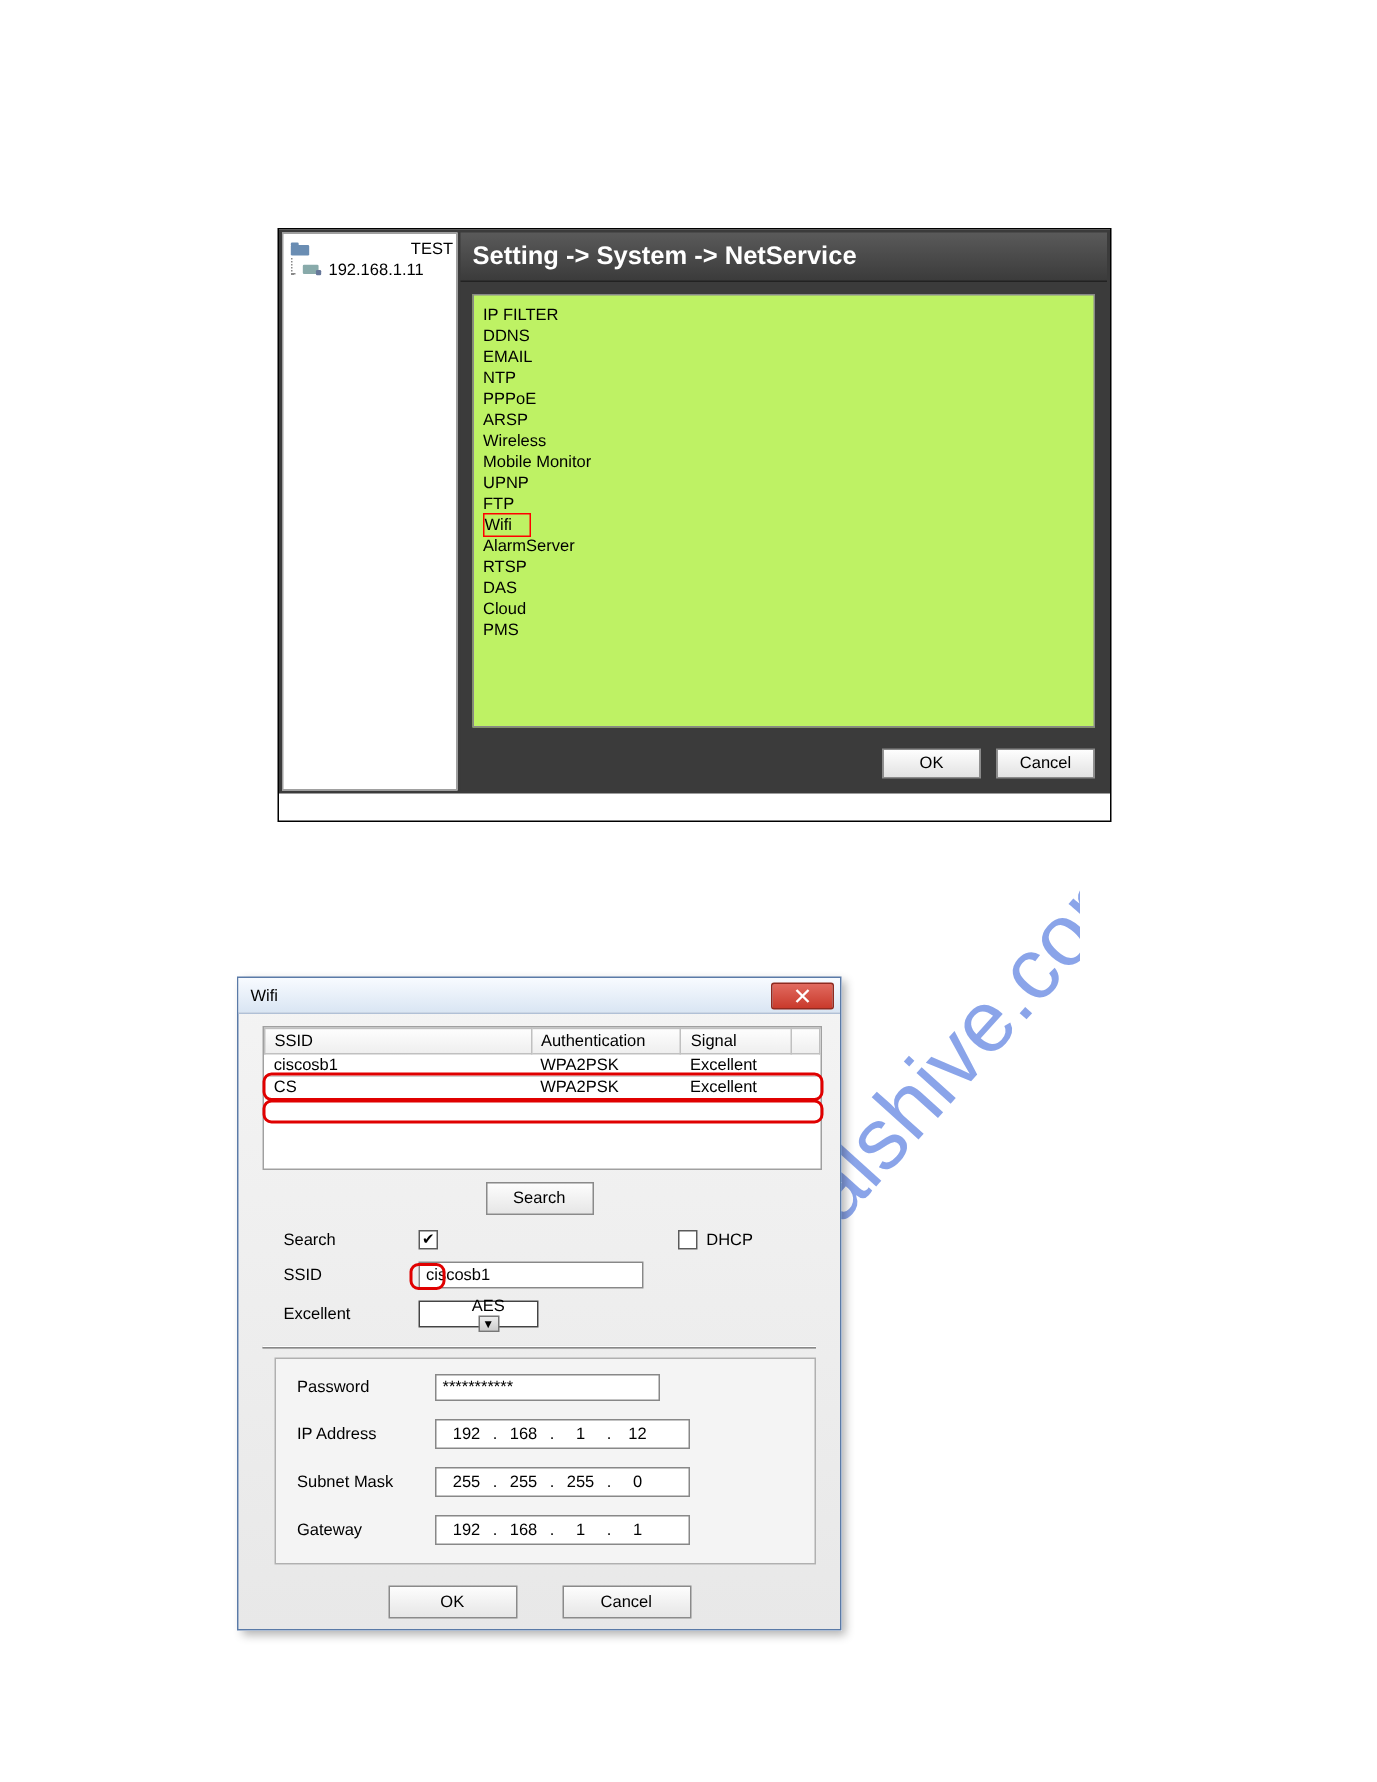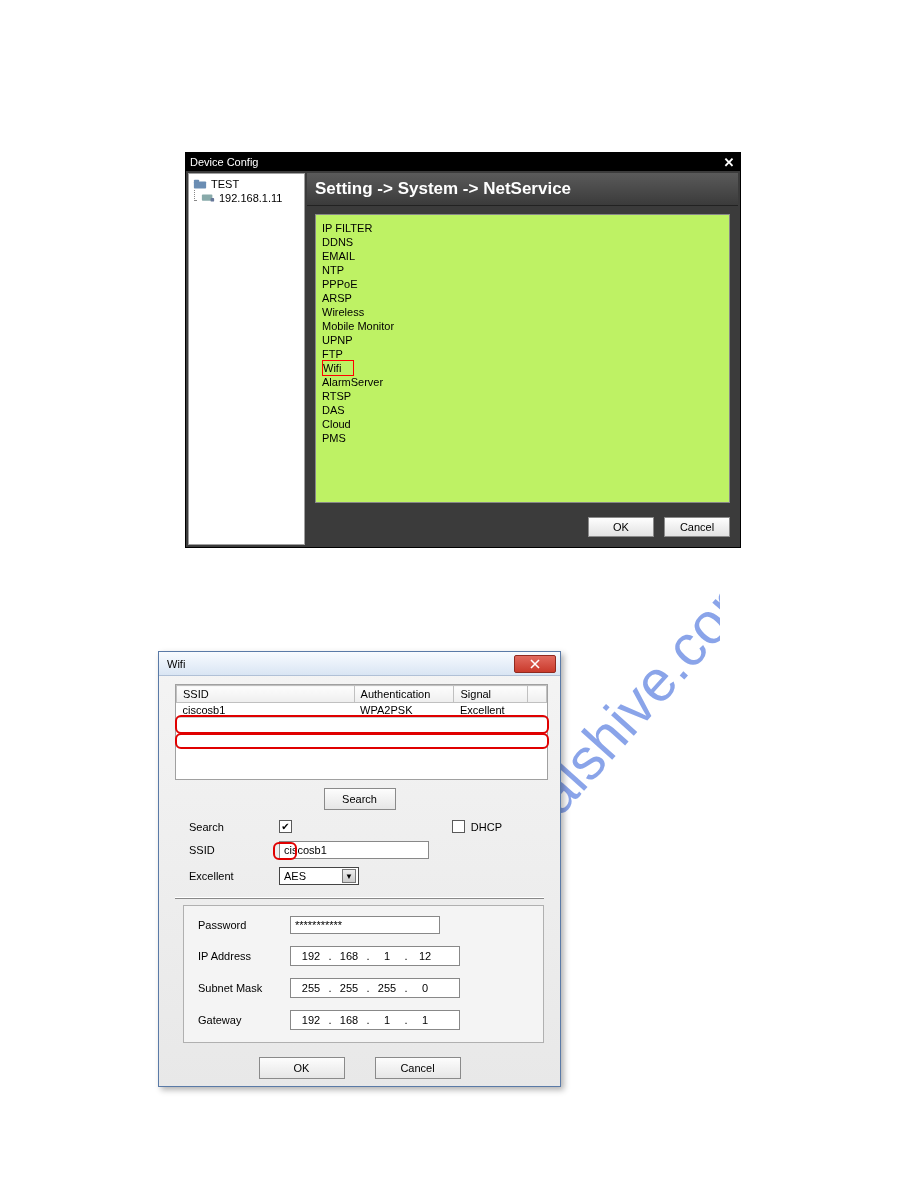--- a/index.html
+++ b/index.html
@@ -56,20 +56,21 @@
     width: 117px;
     background: #fff;
     border: 1px solid #a0a0a0;
     padding: 4px 2px;
   }
   .tree-root {
     display: flex;
     align-items: center;
     gap: 4px;
     padding-left: 2px;
+    justify-content: space-between;
   }
   .tree-child {
     display: flex;
     align-items: center;
     gap: 4px;
     padding-left: 10px;
     margin-top: 2px;
     position: relative;
   }
   .tree-child::before {
@@ -253,23 +254,24 @@
     display: flex;
     align-items: center;
   }
   .sel {
     width: 80px;
     height: 18px;
     border: 1px solid #444;
     background: #fff;
     display: flex;
     align-items: center;
-    justify-content: space-between;
-    padding: 0 2px 0 4px;
-    font-size: 11px;
+    justify-content: center;
+    padding: 0 2px 0 15px;
+    font-size: 11px;
+    flex-direction: column;
   }
   .sel .arrow {
     width: 14px; height: 14px;
     background: linear-gradient(#eee,#ccc);
     border: 1px solid #777;
     display: flex; align-items: center; justify-content: center;
     font-size: 8px;
   }
   .dhcp-cell { display: flex; align-items: center; gap: 6px; }
 
@@ -332,24 +334,20 @@
 </style>
 </head>
 <body>
 <div class="page">
 
 <svg class="wm" viewBox="0 0 520 600">
   <text x="20" y="520" transform="rotate(-48 260 300)">manualshive.com</text>
 </svg>
 
 <div class="win1">
-  <div class="win1-titlebar">
-    <span>Device Config</span>
-    <span class="close">✕</span>
-  </div>
   <div class="win1-body">
     <div class="tree-pane">
       <div class="tree-root">
         <svg class="small-ico" viewBox="0 0 16 12">
               <rect x="1" y="3" width="14" height="8" rx="1"></rect>
               <rect x="1" y="1" width="6" height="3" rx="1"></rect>
             </svg>
         <span>TEST</span>
       </div>
       <div class="tree-child">
@@ -392,20 +390,26 @@
             <th style="width:5%"></th>
           </tr>
         </thead>
         <tbody id="wifi-rows">
               <tr>
                 <td>ciscosb1</td>
                 <td>WPA2PSK</td>
                 <td>Excellent</td>
                 <td></td>
               </tr>
+              <tr>
+                <td>CS</td>
+                <td>WPA2PSK</td>
+                <td>Excellent</td>
+                <td></td>
+              </tr>
             </tbody>
       </table>
     </div>
     <div class="row-hl-box hlbox-header"></div>
     <div class="row-hl-box hlbox-row1"></div>
 
     <div class="searchrow">
       <div class="btn2">Search</div>
     </div>
 

